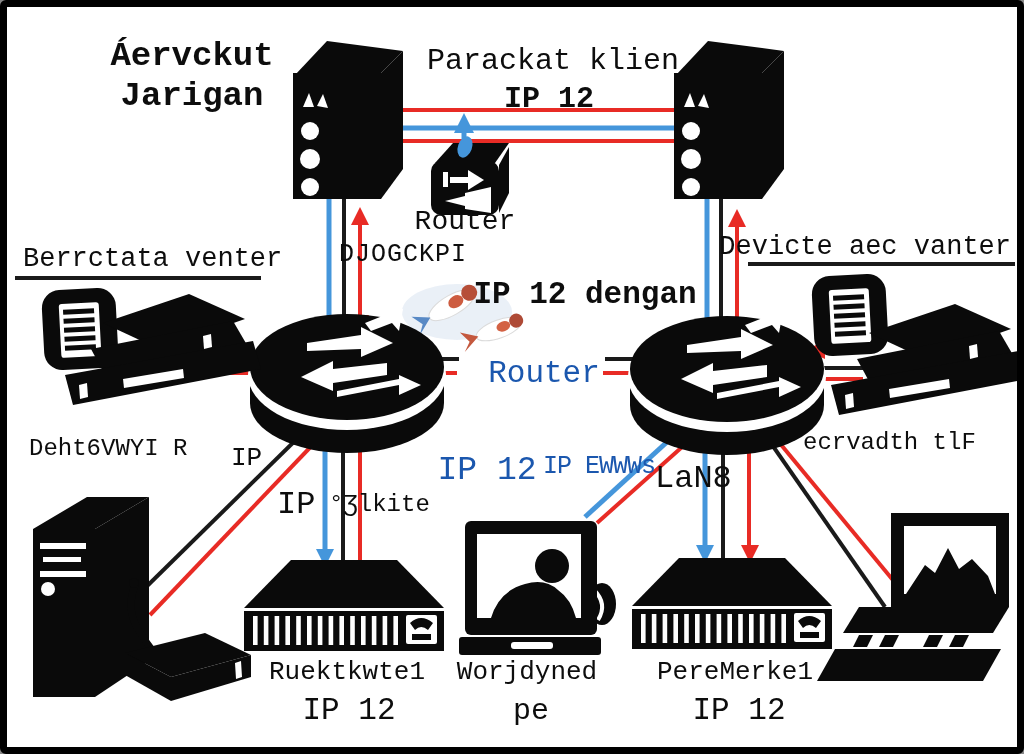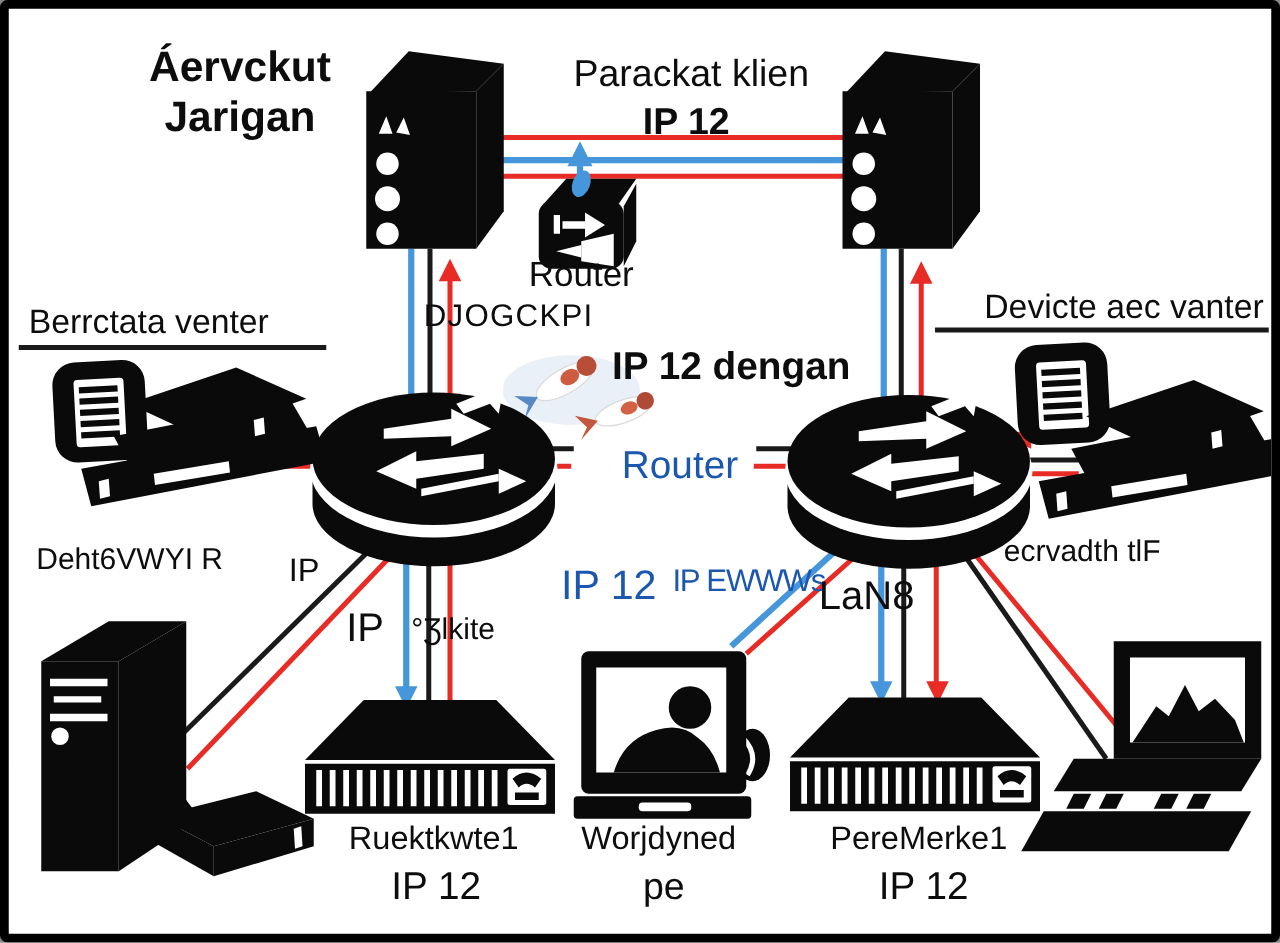--- a/index.html
+++ b/index.html
@@ -1,18 +1,18 @@
 <!DOCTYPE html>
 <html><head>
 <meta charset="utf-8">
 <style>
   html,body{margin:0;padding:0;background:#888;}
   .stage{position:relative;width:1024px;height:754px;background:#ffffff;box-sizing:border-box;
          border:7px solid #000;border-radius:6px;overflow:hidden;
-         font-family:Liberation Sans, sans-serif;padding-left:12px;}
+         font-family:Liberation Mono, monospace;padding-left:12px;}
   svg{position:absolute;left:0;top:0;}
   .dev{fill:#0a0a0a;}
   .wht{fill:#ffffff;}
   .ln-red{stroke:#e82b25;stroke-width:4;fill:none;}
   .ln-blue{stroke:#4596db;stroke-width:5;fill:none;}
   .ln-blk{stroke:#1a1a1a;stroke-width:4;fill:none;}
   .hd-red{fill:#e82b25;}
   .hd-blue{fill:#4596db;}
   text{fill:#0d0d0d;}
   .t-blue{fill:#1b57ae;}

